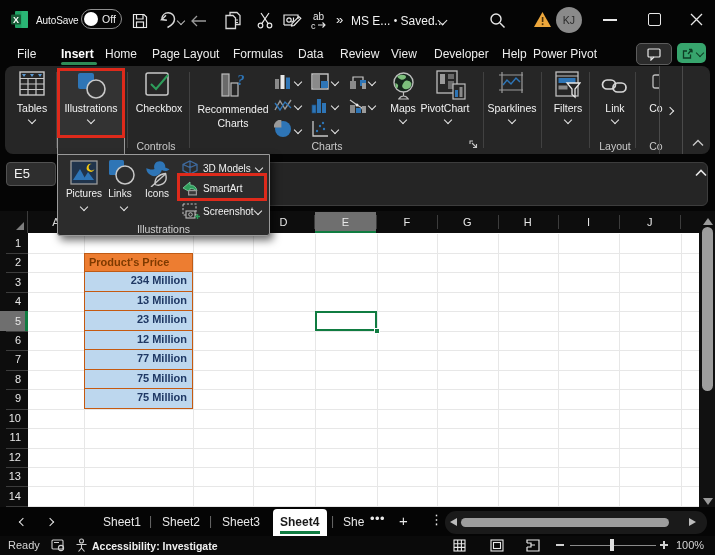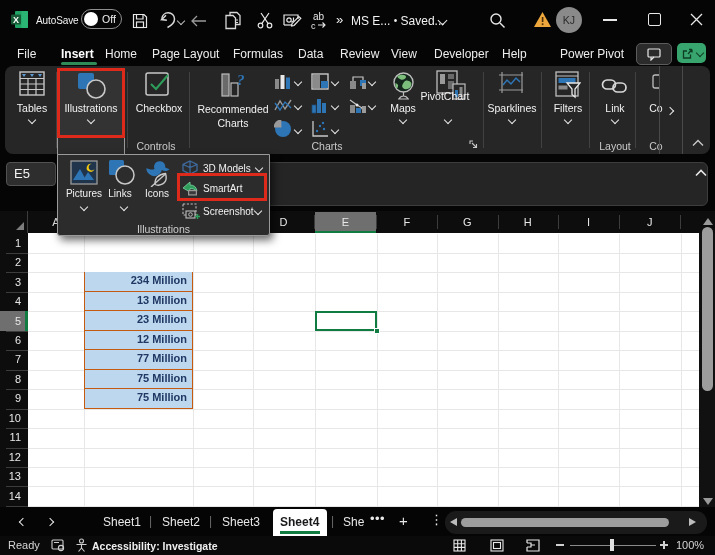--- a/index.html
+++ b/index.html
@@ -100,21 +100,21 @@
   <div class="abs" style="left:61px;top:7px;font-weight:bold;color:#fff;">Insert</div>
   <div class="abs" style="left:61px;top:22px;width:36px;height:2.5px;background:#2e8b57;border-radius:2px;"></div>
   <div class="abs" style="left:105px;top:7px;">Home</div>
   <div class="abs" style="left:152px;top:7px;">Page Layout</div>
   <div class="abs" style="left:233px;top:7px;">Formulas</div>
   <div class="abs" style="left:298px;top:7px;">Data</div>
   <div class="abs" style="left:340px;top:7px;">Review</div>
   <div class="abs" style="left:391px;top:7px;">View</div>
   <div class="abs" style="left:434px;top:7px;">Developer</div>
   <div class="abs" style="left:502px;top:7px;">Help</div>
-  <div class="abs" style="left:560px;top:7px;">Power Pivot</div>
+  <div class="abs" style="left:533px;top:7px;">Power Pivot</div>
 
   <div class="abs" style="left:636px;top:3px;width:34px;height:20px;border:1px solid #5c5c5c;border-radius:5px;background:#2b2b2b;">
     <svg style="position:absolute;left:10px;top:3px;" width="14" height="14" viewBox="0 0 14 14" fill="none" stroke="#e8e8e8" stroke-width="1.2">
       <rect x="1" y="2" width="12" height="8" rx="1"></rect>
         <path d="M4 10 L4 13 L7 10"></path>
     </svg>
   </div>
 
   <div class="abs" style="left:677px;top:3px;width:29px;height:20px;border-radius:5px;background:#37A56D;">
     <svg style="position:absolute;left:4px;top:3px;" width="14" height="14" viewBox="0 0 14 14" fill="none" stroke="#0e3d24" stroke-width="1.3">
@@ -237,21 +237,21 @@
 
   <svg class="abs" style="left:431px;top:4px;" width="30" height="30" viewBox="0 0 30 30" fill="none">
     <rect x="1" y="1" width="20" height="22" stroke="#bdbdbd" stroke-width="1.3"></rect>
     <rect x="4" y="4" width="5" height="10" fill="#9a9a9a"></rect>
     <rect x="12" y="4" width="6" height="5" fill="#6a6a6a"></rect>
     <rect x="12" y="11" width="6" height="8" fill="#6a6a6a"></rect>
     <rect x="17" y="14" width="12" height="15" fill="#262626" stroke="#bdbdbd" stroke-width="1.2"></rect>
     <rect x="19" y="20" width="3" height="7" fill="#2E75B6"></rect>
     <rect x="23.5" y="17" width="3" height="10" fill="#8a8a8a"></rect>
   </svg>
-  <div class="abs btnlabel" style="left:412px;top:24px;width:56px;">PivotChart</div>
+  <div class="abs btnlabel" style="left:412px;top:36px;width:56px;">PivotChart</div>
   <div class="chev abs" style="left:440px;top:51px;"></div>
 
   <svg class="abs" style="left:493px;top:5px;" width="28" height="26" viewBox="0 0 28 26" fill="none">
     <path d="M4 1 V22 M1 4 H25 M1 19 H25 M24 1 V22" stroke="#9a9a9a" stroke-width="1.2"></path>
     <path d="M5 14 L9 9 L13 13 L18 7 L22 11" stroke="#2E75B6" stroke-width="1.5"></path>
   </svg>
   <div class="abs btnlabel" style="left:479px;top:36px;width:56px;">Sparklines</div>
   <div class="chev abs" style="left:504px;top:51px;"></div>
 
   <svg class="abs" style="left:550px;top:5px;" width="26" height="28" viewBox="0 0 26 28" fill="none">
@@ -379,20 +379,21 @@
   <div class="abs" style="left:0;top:178.84px;width:21px;text-align:right;color:#e8e8e8;font-size:11px;">10</div>
   <div class="abs" style="left:6px;top:195.1px;width:22px;height:1px;background:#3c3c3c;"></div>
   <div class="abs" style="left:0;top:198.3px;width:21px;text-align:right;color:#e8e8e8;font-size:11px;">11</div>
   <div class="abs" style="left:6px;top:214.56px;width:22px;height:1px;background:#3c3c3c;"></div>
   <div class="abs" style="left:0;top:217.76px;width:21px;text-align:right;color:#e8e8e8;font-size:11px;">12</div>
   <div class="abs" style="left:6px;top:234.02px;width:22px;height:1px;background:#3c3c3c;"></div>
   <div class="abs" style="left:0;top:237.22px;width:21px;text-align:right;color:#e8e8e8;font-size:11px;">13</div>
   <div class="abs" style="left:6px;top:253.48px;width:22px;height:1px;background:#3c3c3c;"></div>
   <div class="abs" style="left:0;top:256.68px;width:21px;text-align:right;color:#e8e8e8;font-size:11px;">14</div>
   <div class="abs" style="left:6px;top:272.94px;width:22px;height:1px;background:#3c3c3c;"></div>
+  <div class="abs" style="left:84px;top:19.96px;width:109px;height:19.46px;background:#ED7D31;border:1px solid #BF5B15;box-sizing:border-box;color:#7E3A00;font-weight:bold;font-size:11px;line-height:17.46px;text-indent:4px;">Product's Price</div>
   <div class="abs" style="left:84px;top:39.42px;width:109px;height:19.46px;background:#BDD7EE;border:1px solid #C55A11;border-top:none;box-sizing:border-box;color:#1F3864;font-weight:bold;font-size:11px;line-height:17.46px;text-align:right;padding-right:5px;box-sizing:border-box;">234 Million</div>
   <div class="abs" style="left:84px;top:58.88px;width:109px;height:19.46px;background:#BDD7EE;border:1px solid #C55A11;border-top:none;box-sizing:border-box;color:#1F3864;font-weight:bold;font-size:11px;line-height:17.46px;text-align:right;padding-right:5px;box-sizing:border-box;">13 Million</div>
   <div class="abs" style="left:84px;top:78.34px;width:109px;height:19.46px;background:#BDD7EE;border:1px solid #C55A11;border-top:none;box-sizing:border-box;color:#1F3864;font-weight:bold;font-size:11px;line-height:17.46px;text-align:right;padding-right:5px;box-sizing:border-box;">23 Million</div>
   <div class="abs" style="left:84px;top:97.8px;width:109px;height:19.46px;background:#BDD7EE;border:1px solid #C55A11;border-top:none;box-sizing:border-box;color:#1F3864;font-weight:bold;font-size:11px;line-height:17.46px;text-align:right;padding-right:5px;box-sizing:border-box;">12 Million</div>
   <div class="abs" style="left:84px;top:117.26px;width:109px;height:19.46px;background:#BDD7EE;border:1px solid #C55A11;border-top:none;box-sizing:border-box;color:#1F3864;font-weight:bold;font-size:11px;line-height:17.46px;text-align:right;padding-right:5px;box-sizing:border-box;">77 Million</div>
   <div class="abs" style="left:84px;top:136.72px;width:109px;height:19.46px;background:#BDD7EE;border:1px solid #C55A11;border-top:none;box-sizing:border-box;color:#1F3864;font-weight:bold;font-size:11px;line-height:17.46px;text-align:right;padding-right:5px;box-sizing:border-box;">75 Million</div>
   <div class="abs" style="left:84px;top:156.18px;width:109px;height:19.46px;background:#BDD7EE;border:1px solid #C55A11;border-top:none;box-sizing:border-box;color:#1F3864;font-weight:bold;font-size:11px;line-height:17.46px;text-align:right;padding-right:5px;box-sizing:border-box;">75 Million</div>
   <div class="abs" style="left:314.5px;top:78.34px;width:62px;height:19.46px;border:2px solid #107C41;box-sizing:border-box;"></div>
   <div class="abs" style="left:373.5px;top:94.8px;width:4px;height:4px;background:#107C41;border:1px solid #fff;"></div>
   <div class="abs" style="left:699px;top:0;width:16px;height:274px;background:#111;"></div>

